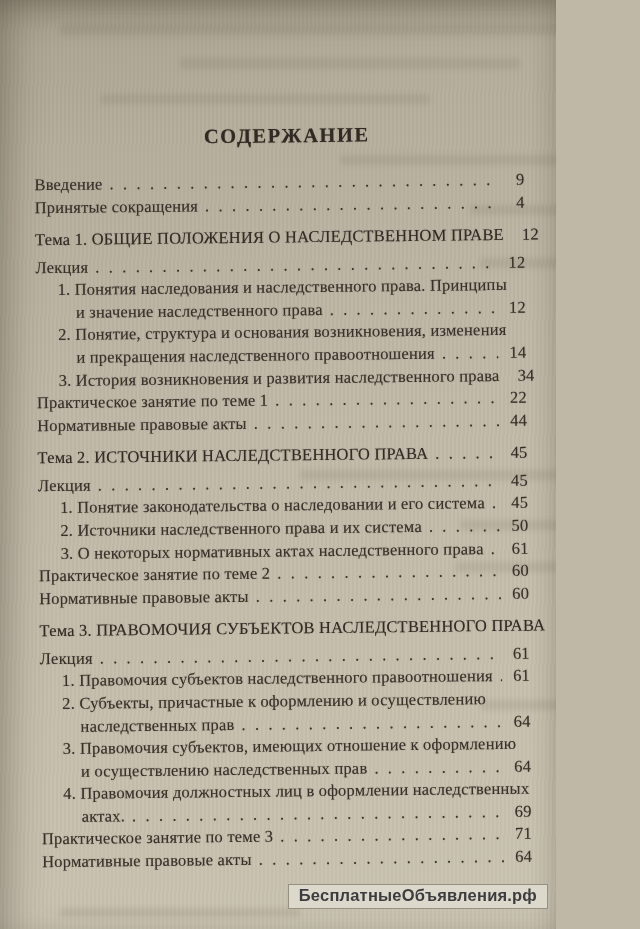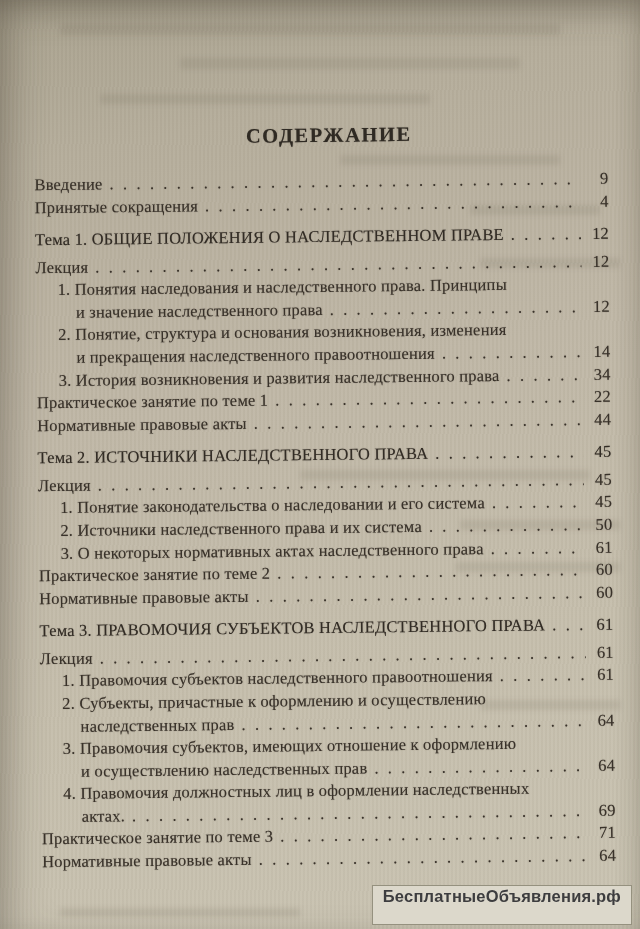--- a/index.html
+++ b/index.html
@@ -4,21 +4,21 @@
 <style>
   html, body { margin: 0; padding: 0; }
   body {
     width: 640px; height: 929px;
     overflow: hidden;
     font-family: "Liberation Serif", serif;
     background: #c0b8a7;
   }
   .photo {
     position: relative;
-    width: 640px; height: 929px;
+    width: 556px; height: 929px;
     background:
       repeating-linear-gradient(91deg, rgba(255,255,255,0.03) 0 2px, rgba(90,82,66,0.03) 2px 4px),
       linear-gradient(168deg, #a8a18e 0%, #b5ad9b 16%, #bfb7a6 42%, #c5beac 70%, #c9c3b2 100%);
     overflow: hidden;
   }
   .vignette {
     position: absolute; inset: 0; pointer-events: none; z-index: 5;
     box-shadow:
       inset 0 22px 34px -14px rgba(66,59,46,0.38),
       inset 26px 0 38px -16px rgba(66,59,46,0.28),
@@ -59,27 +59,27 @@
   .row .dots::after {
     content: ". . . . . . . . . . . . . . . . . . . . . . . . . . . . . . . . . . . . . . . . . . . . . . . . . . . . . . . . . . . .";
     letter-spacing: 2.6px;
   }
   .row .pagenum { min-width: 24px; text-align: right; white-space: nowrap; }
   .row.item { padding-left: 22px; }
   .row.item-cont { padding-left: 40px; }
   .row.tema { margin-top: 14px; margin-bottom: 10px; color: #322c25; }
 
   .watermark {
-    position: absolute; right: 8px; bottom: 4px; z-index: 6;
+    position: absolute; right: 8px; bottom: 20px; z-index: 6;
     background: #dcd8cb;
     border: 1px solid #95917f;
     color: #3d3d3f;
     font-family: "Liberation Sans", sans-serif;
     font-size: 16.5px; font-weight: bold;
-    padding: 1px 10px 18px 10px;
+    padding: 1px 10px 3px 10px;
     letter-spacing: 0.2px;
   }
 </style>
 </head>
 <body>
 
 <div class="photo">
 
   <div class="bleed" style="left:60px;  top:24px;  width:500px; height:11px;"></div>
   <div class="bleed" style="left:180px; top:58px;  width:340px; height:11px;"></div>

